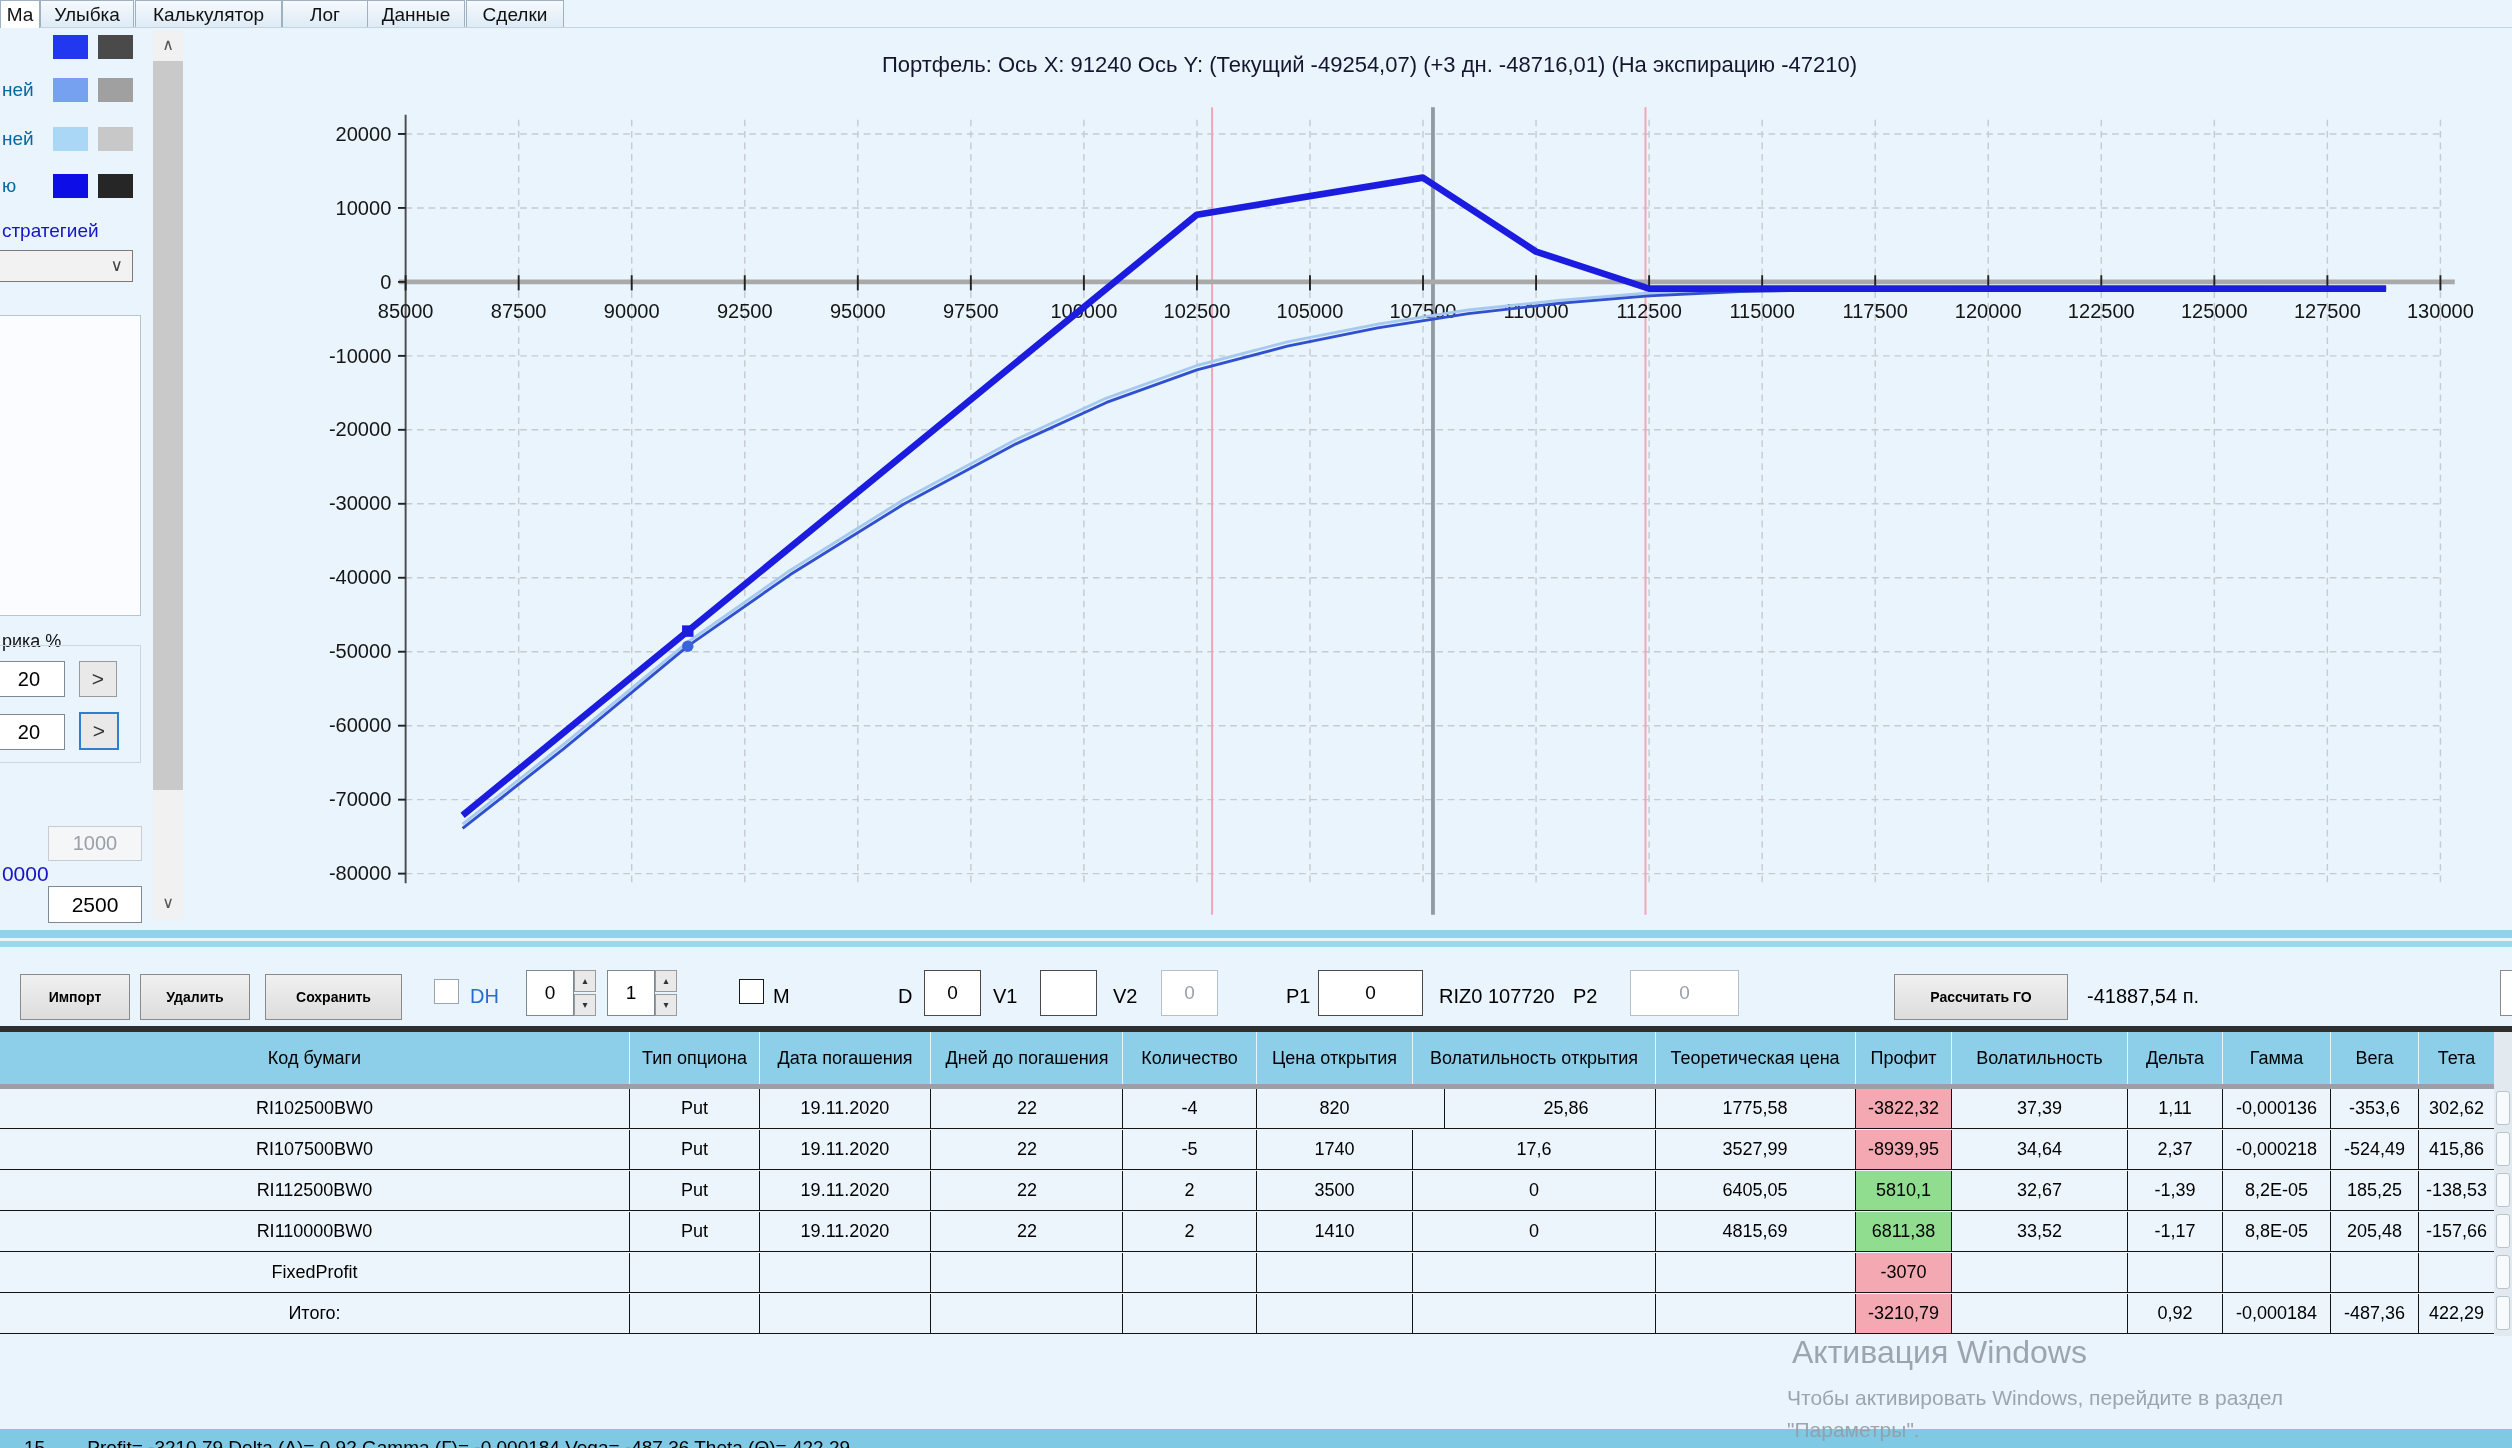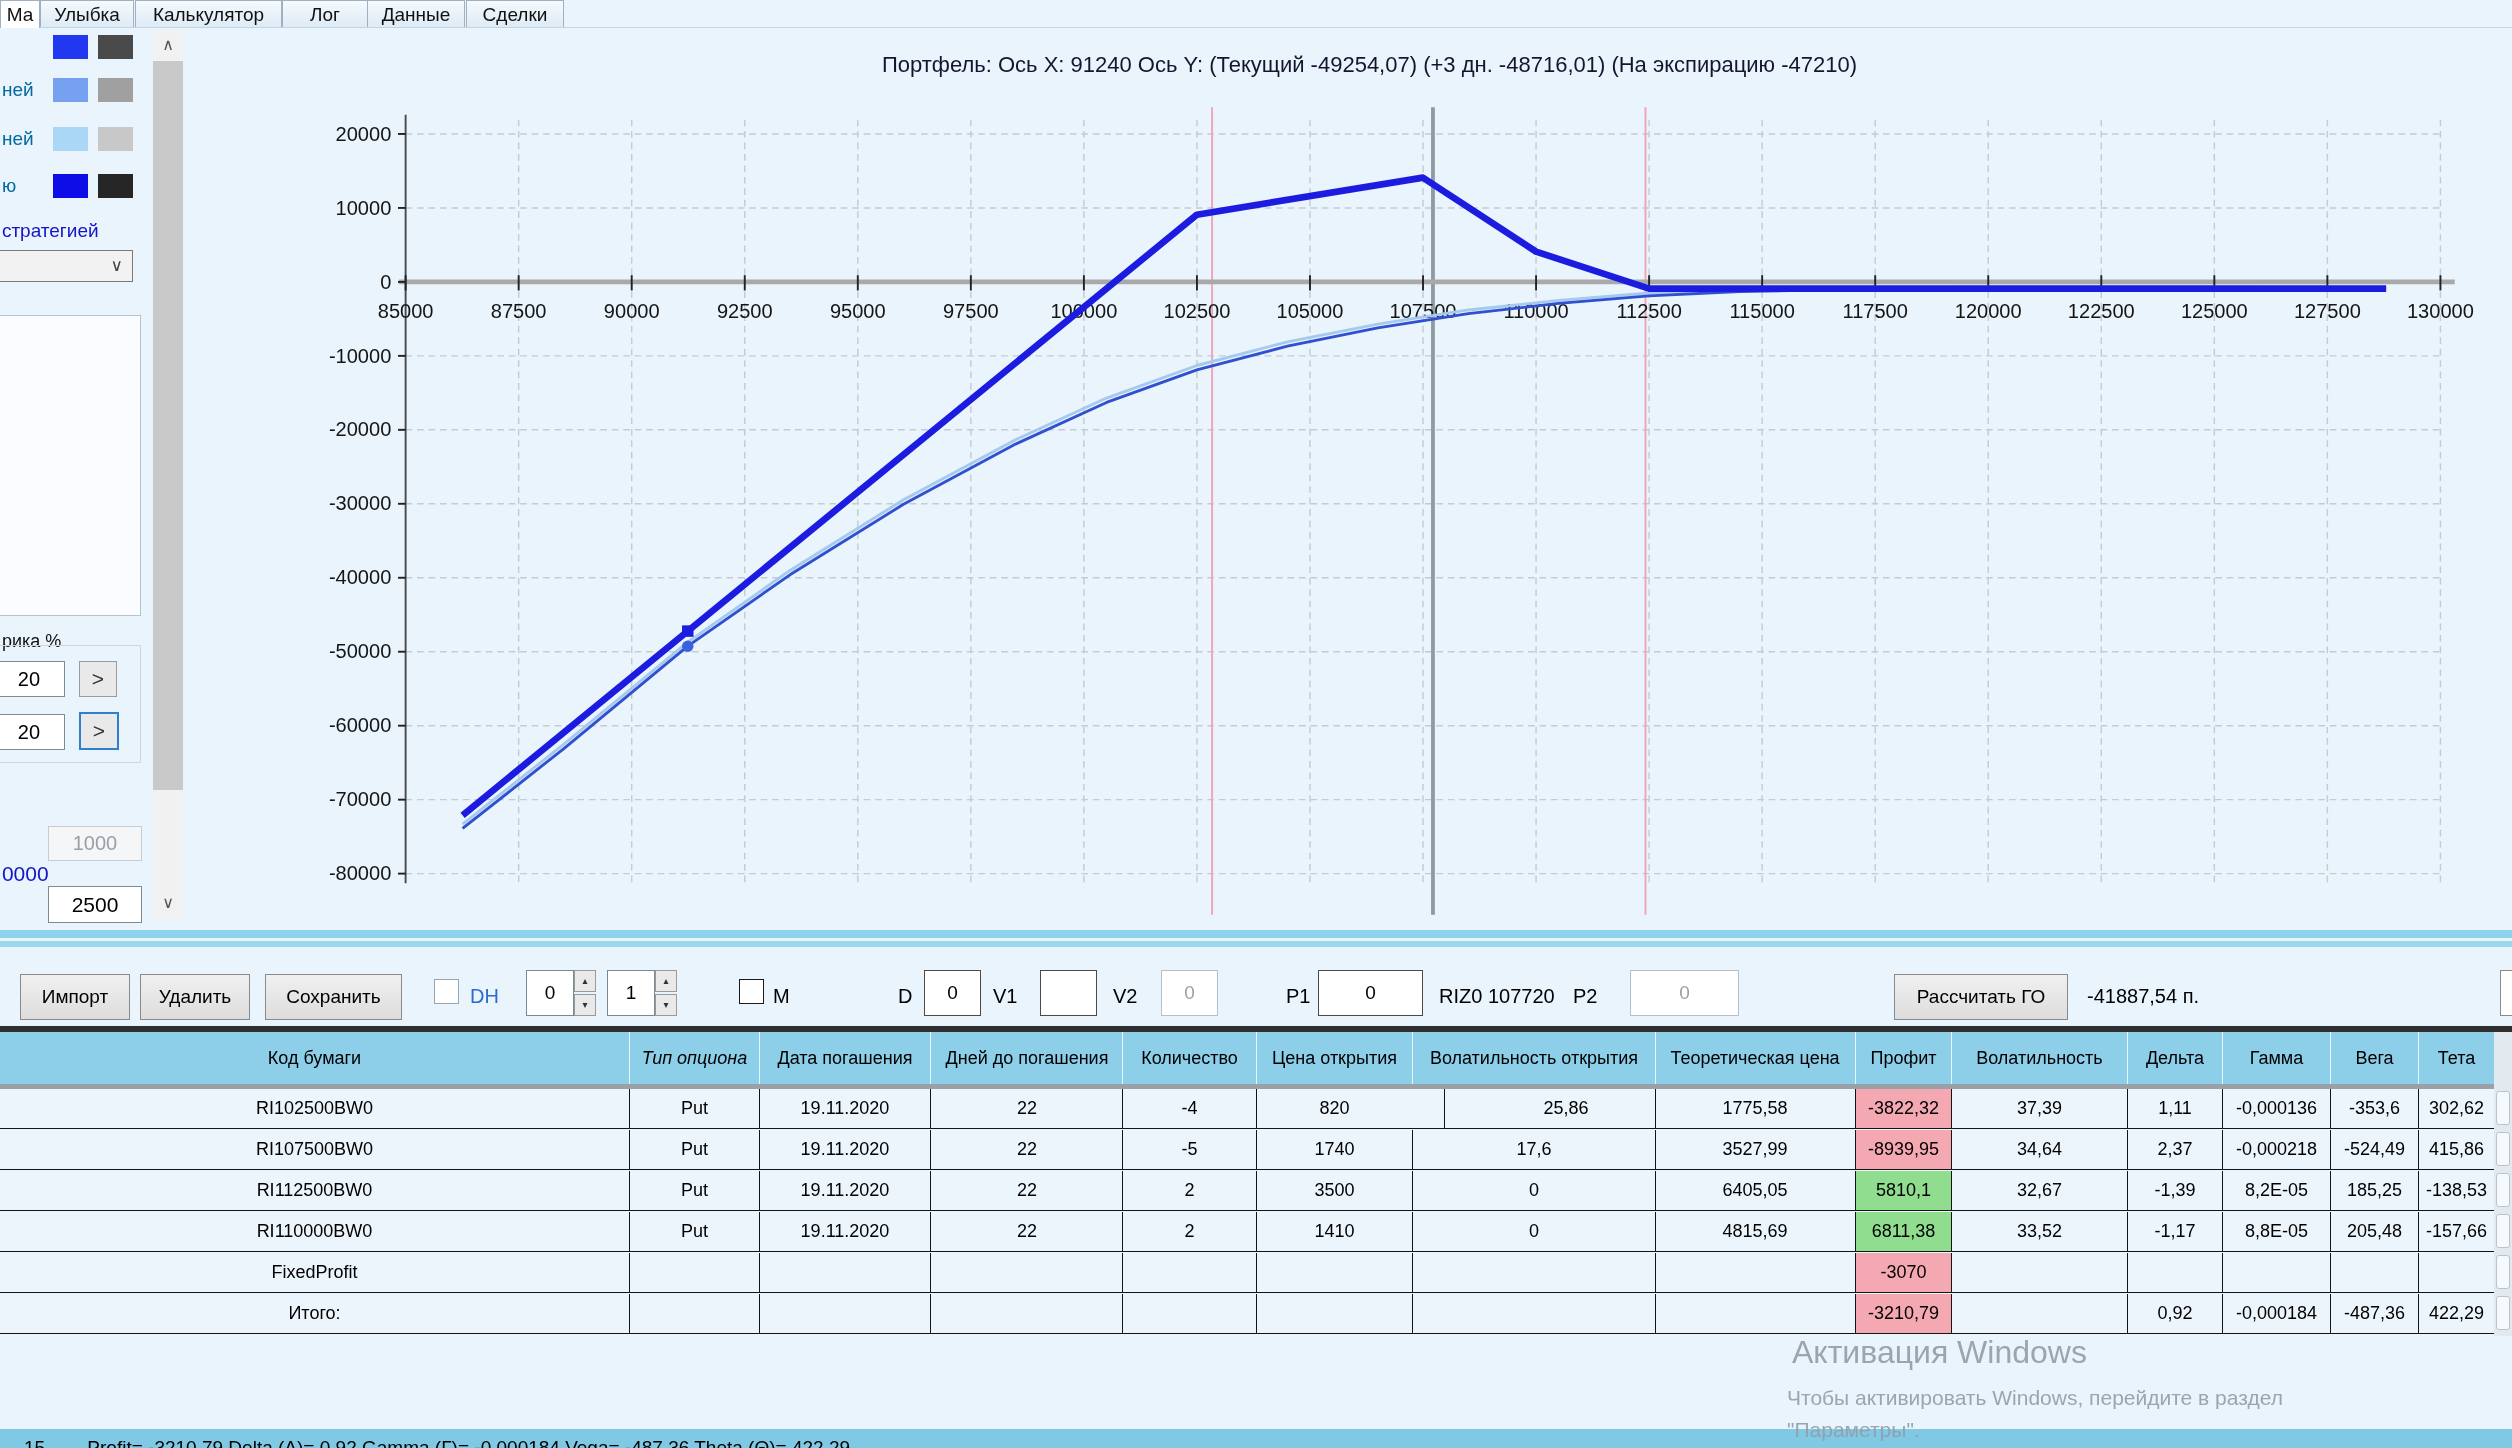--- a/index.html
+++ b/index.html
@@ -15,21 +15,21 @@
   
   .swatch{position:absolute;width:35px;height:24px;}
   .sb-label{position:absolute;font-size:19px;color:#0369a1;white-space:nowrap;}
   .sb-input{position:absolute;box-sizing:border-box;background:#fff;border:1.9px solid #7e8a94;
             font-family:"Liberation Sans",sans-serif;font-size:20px;text-align:center;padding:0;}
   .arrowbtn{position:absolute;box-sizing:border-box;background:#e9e9e9;border:1px solid #9a9a9a;
             display:flex;align-items:center;justify-content:center;font-size:21px;color:#333;}
   
   .btn{position:absolute;box-sizing:border-box;background:linear-gradient(#f0f0f0,#dddddd);
        border:1px solid #8a8a8a;display:flex;align-items:center;justify-content:center;
-       font-size:19px;color:#000;cursor:default;}
+       font-size:14px;color:#000;cursor:default;font-weight:bold;}
   .tb-label{position:absolute;font-size:20px;color:#000;top:985px;}
   .tb-input{position:absolute;box-sizing:border-box;background:#fff;border:1.9px solid #4a4a4a;
             font-family:"Liberation Sans",sans-serif;font-size:19px;text-align:center;top:970px;height:46px;padding:0;}
   .tb-input.dim{border:1px solid #b6c0ca;color:#9aa0a8;}
   .chk{position:absolute;box-sizing:border-box;width:25px;height:25px;background:#fff;top:979px;}
   
   .hcell{position:absolute;box-sizing:border-box;height:52px;display:flex;align-items:center;justify-content:center;
          text-align:center;font-size:18px;line-height:20px;color:#000;border-left:1.9px solid #e7f4fa;}
   .cell{position:absolute;box-sizing:border-box;height:39px;display:flex;align-items:center;justify-content:center;
         font-size:18px;color:#000;border-left:1px solid #141414;overflow:hidden;}
@@ -235,21 +235,21 @@
     <div class="btn" style="left:1894px;top:974px;width:174px;height:46px;">Рассчитать ГО</div>
     <div class="tb-label" style="left:2087px;">-41887,54 п.</div>
 
     <div class="abs" style="left:2500px;top:970px;width:21px;height:46px;box-sizing:border-box;background:#fff;border:1px solid #8a8a8a;"></div>
   </div>
 
   <div id="tablewrap">
       <div class="abs" style="left: 0px; top: 1026px; width: 2512px; height: 5.7px; background: rgb(47, 47, 47);"></div>
       <div class="abs" style="left: 0px; top: 1032px; width: 2494px; height: 52px; background: rgb(141, 207, 233);">
         <div class="hcell" style="left: 0px; width: 629px; border-left: none;">Код бумаги</div>
-        <div class="hcell" style="left: 629px; width: 130px; font-style: italic;">Тип опциона</div>
+        <div class="hcell" style="left: 629px; width: 130px;">Тип опциона</div>
         <div class="hcell" style="left: 759px; width: 171px;">Дата погашения</div>
         <div class="hcell" style="left: 930px; width: 193px;">Дней до погашения</div>
         <div class="hcell" style="left: 1122px; width: 134px;">Количество</div>
         <div class="hcell" style="left: 1256px; width: 156px;">Цена открытия</div>
         <div class="hcell" style="left: 1412px; width: 243px;">Волатильность открытия</div>
         <div class="hcell" style="left: 1655px; width: 199px;">Теоретическая цена</div>
         <div class="hcell" style="left: 1855px; width: 96px;">Профит</div>
         <div class="hcell" style="left: 1951px; width: 176px;">Волатильность</div>
         <div class="hcell" style="left: 2127px; width: 95px;">Дельта</div>
         <div class="hcell" style="left: 2222px; width: 108px;">Гамма</div>

